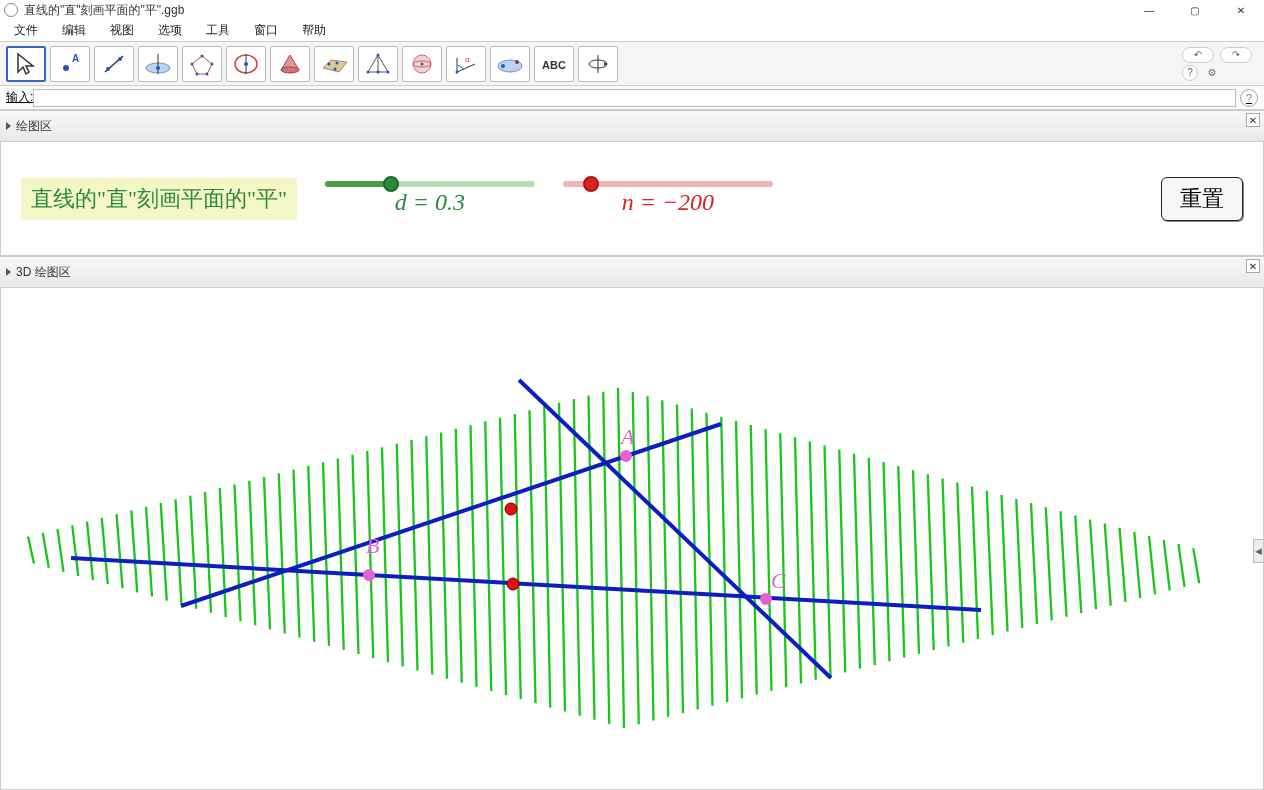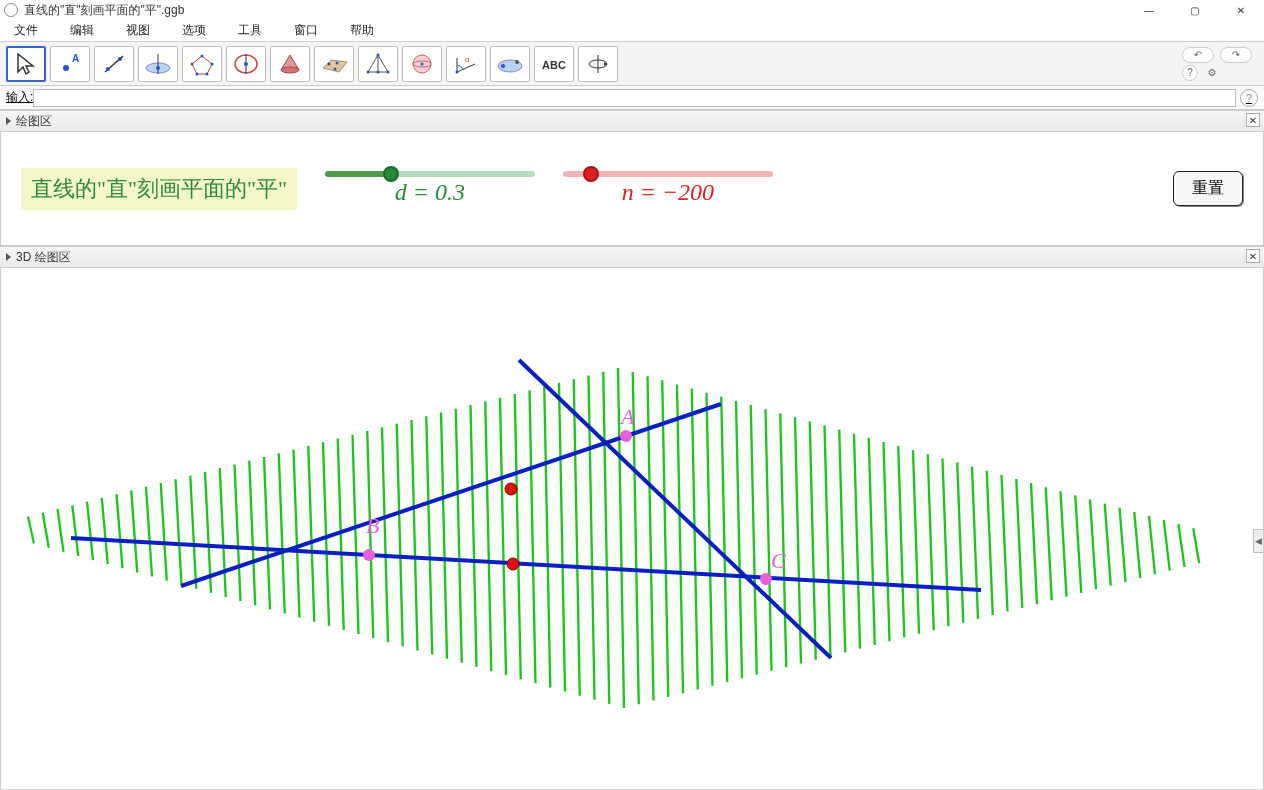--- a/index.html
+++ b/index.html
@@ -39,21 +39,21 @@
     display: flex; align-items: center; justify-content: center;
     font-size: 10px;
     color: #333;
   }
   .menubar {
     height: 22px;
     background: #fff;
     border-bottom: 1px solid #ccc;
     display: flex; align-items: center;
     padding: 0 8px;
-    gap: 20px;
+    gap: 12px;
     font-size: 12px;
     color: #222;
   }
   .menubar span { padding: 2px 6px; }
   .toolbar {
     height: 44px;
     background: #f5f5f5;
     border-bottom: 1px solid #ccc;
     display: flex; align-items: center;
     padding: 0 6px;
@@ -100,21 +100,21 @@
     background: #fff;
     font-size: 12px;
     padding: 0 4px;
   }
   .help-circ {
     width:18px;height:18px;border:1px solid #aaa;border-radius:50%;
     display:flex;align-items:center;justify-content:center;
     font-size:11px;color:#888;margin-left:4px;
   }
   .panel-header {
-    height: 22px;
+    height: 32px;
     background: linear-gradient(#f7f7f7,#e9e9e9);
     border-top: 1px solid #ccc;
     border-bottom: 1px solid #ccc;
     display: flex; align-items: center;
     padding: 0 6px;
     font-size: 12px;
     color: #333;
     position: relative;
   }
   .panel-header .tri {
@@ -160,21 +160,21 @@
   .slider-red .slider-thumb { left: 20px; background:#d22;border:2px solid #a11; }
   .slider-label {
     font-family: "Times New Roman", serif;
     font-style: italic;
     font-size: 24px;
   }
   .slider-green .slider-label { color: #2a8a3a; }
   .slider-red .slider-label { color: #d22; }
   .big-btn {
     font-family: "SimSun","KaiTi",serif;
-    font-size: 16px;
+    font-size: 22px;
     padding: 6px 18px;
     background: #f7f7f7;
     border: 1px solid #222;
     border-radius: 6px;
     box-shadow: 1px 1px 0 #888;
   }
   .graphics-3d {
     flex: 1;
     background: #fff;
     border: 1px solid #ccc;

